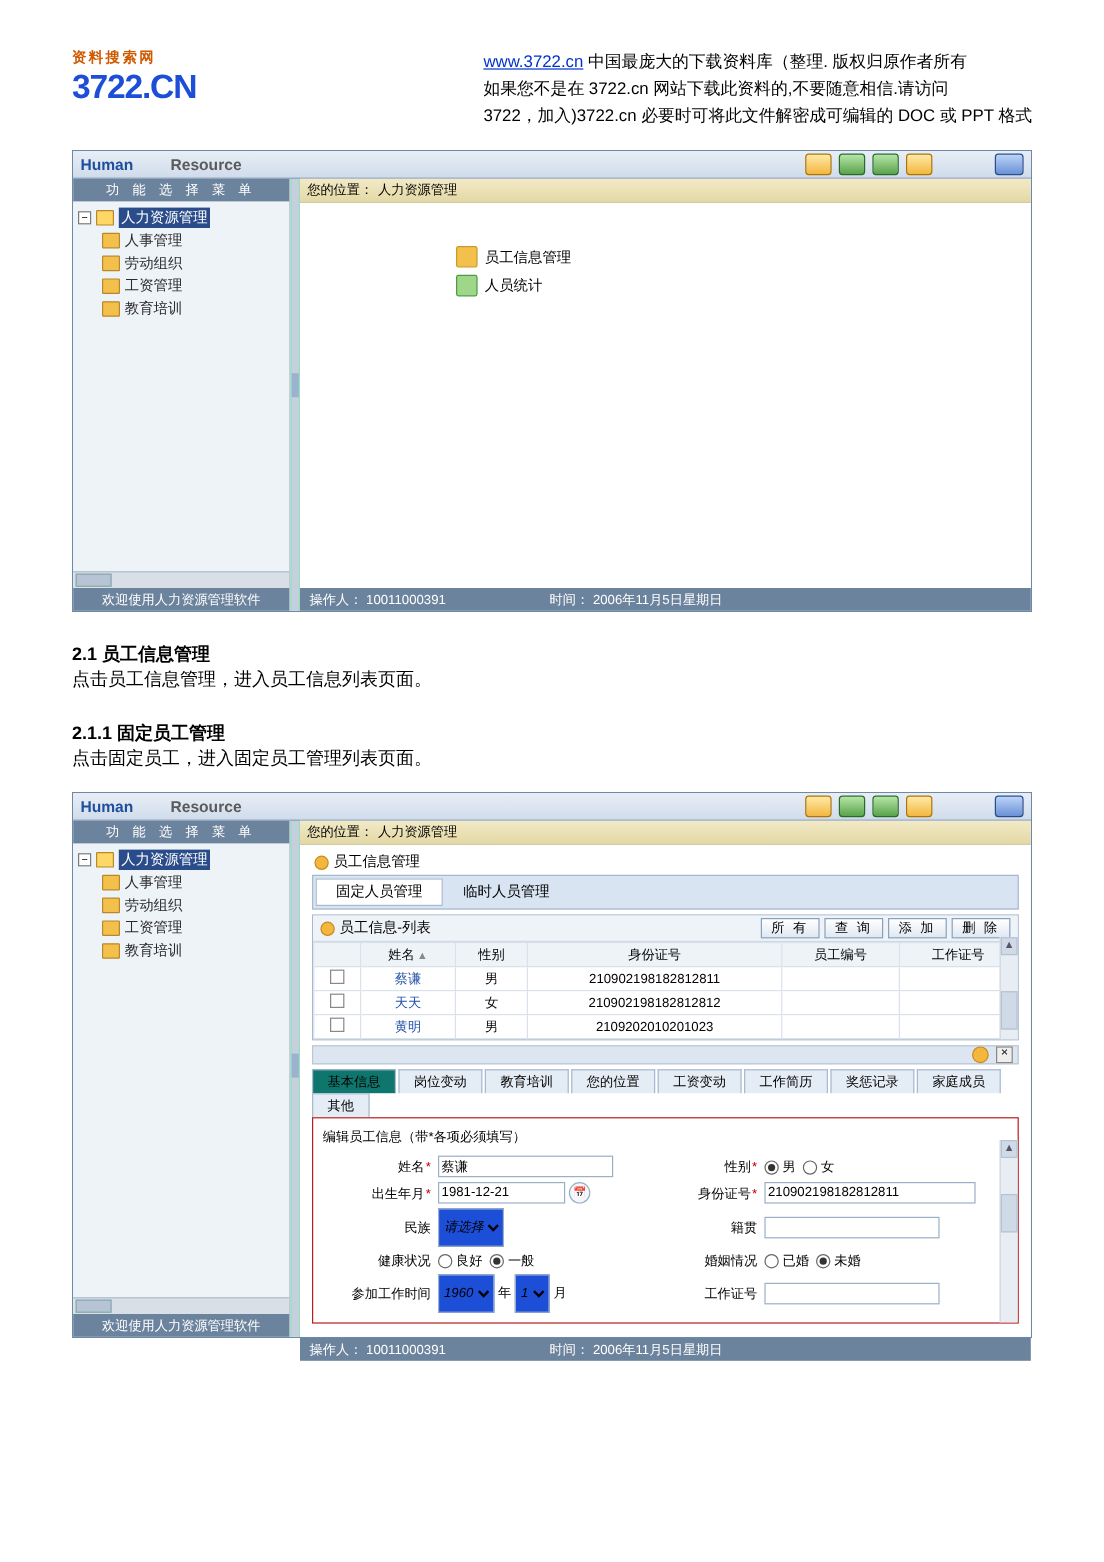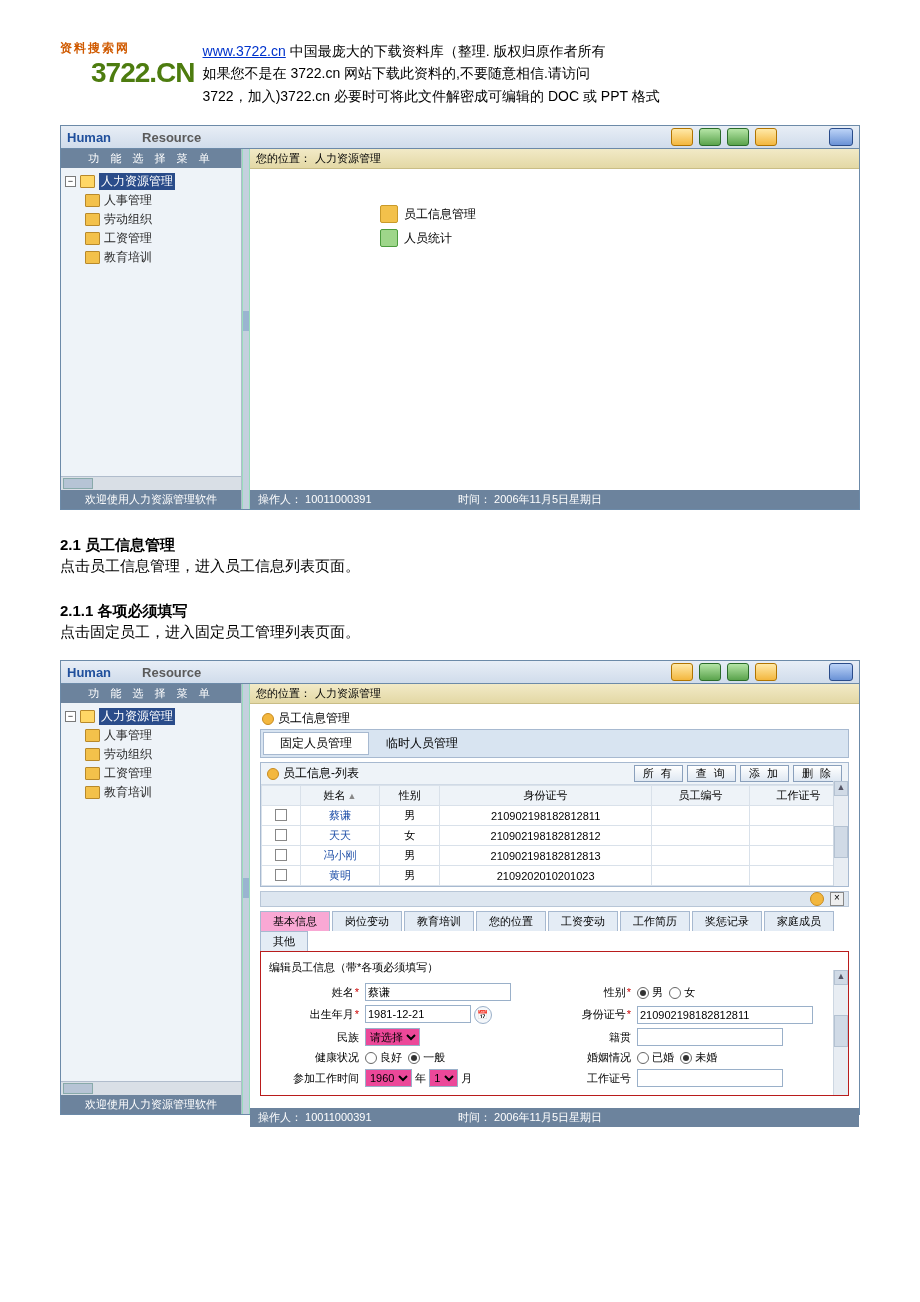--- a/index.html
+++ b/index.html
@@ -7,39 +7,39 @@
   padding: 40px 60px;
   font-family: "Microsoft YaHei", SimSun, Arial, sans-serif;
   font-size: 14px;
   background: #fff;
   color: #000;
 }
 .header-block {
   display: flex;
   align-items: flex-start;
   margin-bottom: 8px;
+  justify-content: space-between;
 }
 .logo {
   display: flex;
   flex-direction: column;
   align-items: flex-start;
   margin-right: 8px;
 }
 .logo-top {
   color: #d05a00;
   font-size: 12px;
   font-weight: bold;
   letter-spacing: 2px;
 }
 .logo-main {
   font-size: 28px;
   font-weight: 900;
-  color: #4d7c0f;
+  color: #1d4ed8;
   letter-spacing: -1px;
-  margin-left: 31px;
 }
 .header-text {
   font-size: 14px;
   line-height: 1.6;
 }
 .header-text a { color: #0033cc; text-decoration: underline; }
 .app-window {
   border: 1px solid #6c8aa8;
   background: #fff;
   margin: 18px 0;
@@ -229,41 +229,41 @@
 .mini-ico { width:12px; height:12px; display:inline-block; }
 .mini-ico.up { background:#f3b73e; border-radius:50%; border:1px solid #c88b1f;}
 .mini-ico.close { border:1px solid #888; font-size:10px; text-align:center; line-height:10px; background:#eee; }
 .subtabs {
   display: flex; flex-wrap: wrap; font-size: 11px; margin: 4px 2px 0 2px;
 }
 .subtab {
   padding: 2px 12px; border: 1px solid #a7b9d0; border-bottom: none;
   background: #e4ecf5; margin-right: 2px;
 }
-.subtab.active { background: #f9a8d4; }
+.subtab.active { background: #0f766e; }
 .form-area {
   border: 1px solid #b91c1c; margin: 0 2px 4px 2px; padding: 6px 0 8px 8px;
   font-size: 11px; position: relative;
 }
 .form-title { margin: 2px 0 8px 0; }
 .form-grid {
   display: grid;
   grid-template-columns: 90px 180px 80px 200px;
   row-gap: 4px;
   column-gap: 6px;
   align-items: center;
 }
 .fl { text-align: right; }
 .fl .req { color: #c00; margin-left: 1px; }
 .finput {
   border: 1px solid #9ab0c9; height: 16px; padding: 0 2px; font-size: 11px;
   background: #fff; width: 140px;
 }
 .finput.short { width: 100px; }
-.fsel { border: 1px solid #9ab0c9; height: 18px; font-size: 11px; background: #ec4899; }
+.fsel { border: 1px solid #9ab0c9; height: 32px; font-size: 11px; background: #1d4ed8; font-style: italic; }
 .radio { width:10px; height:10px; border:1px solid #666; border-radius:50%; display:inline-block; vertical-align:middle; position:relative; background:#fff;}
 .radio.on::after { content:""; position:absolute; inset:2px; background:#333; border-radius:50%;}
 .cal-ico {
   width:16px; height:16px; border:1px solid #9ab0c9; border-radius:50%;
   display:inline-flex; align-items:center; justify-content:center; font-size:9px; color:#556; background:#f5f7fa;
 }
 </style>
 </head>
 <body>
 
@@ -353,21 +353,21 @@
           <span>2006年11月5日星期日</span>
         </div>
       </div>
     </div>
   </div>
 </div>
 
 <div class="doc-h2">2.1 员工信息管理</div>
 <div class="doc-p">点击员工信息管理，进入员工信息列表页面。</div>
 
-<div class="doc-h2">2.1.1 各项必须填写</div>
+<div class="doc-h2">2.1.1 固定员工管理</div>
 <div class="doc-p">点击固定员工，进入固定员工管理列表页面。</div>
 
 <div class="app-window">
   <div class="titlebar">
     <span class="brand-h">Human</span>
     <span class="brand-r">Resource</span>
     <div class="tb-icons">
       <span class="tb-chip orange"></span>
       <span class="tb-chip"></span>
       <span class="tb-chip"></span>
@@ -459,28 +459,20 @@
             <tr>
               <td><span class="chk"></span></td>
               <td class="name">天天</td>
               <td>女</td>
               <td>210902198182812812</td>
               <td></td>
                   <td></td>
             </tr>
             <tr>
               <td><span class="chk"></span></td>
-              <td class="name">冯小刚</td>
-              <td>男</td>
-              <td>210902198182812813</td>
-              <td></td>
-                  <td></td>
-            </tr>
-            <tr>
-              <td><span class="chk"></span></td>
               <td class="name">黄明</td>
               <td>男</td>
               <td>2109202010201023</td>
               <td></td>
                   <td></td>
             </tr>
           </tbody>
             </table>
           <div class="scroll-y">
             <div class="arr">▲</div>

